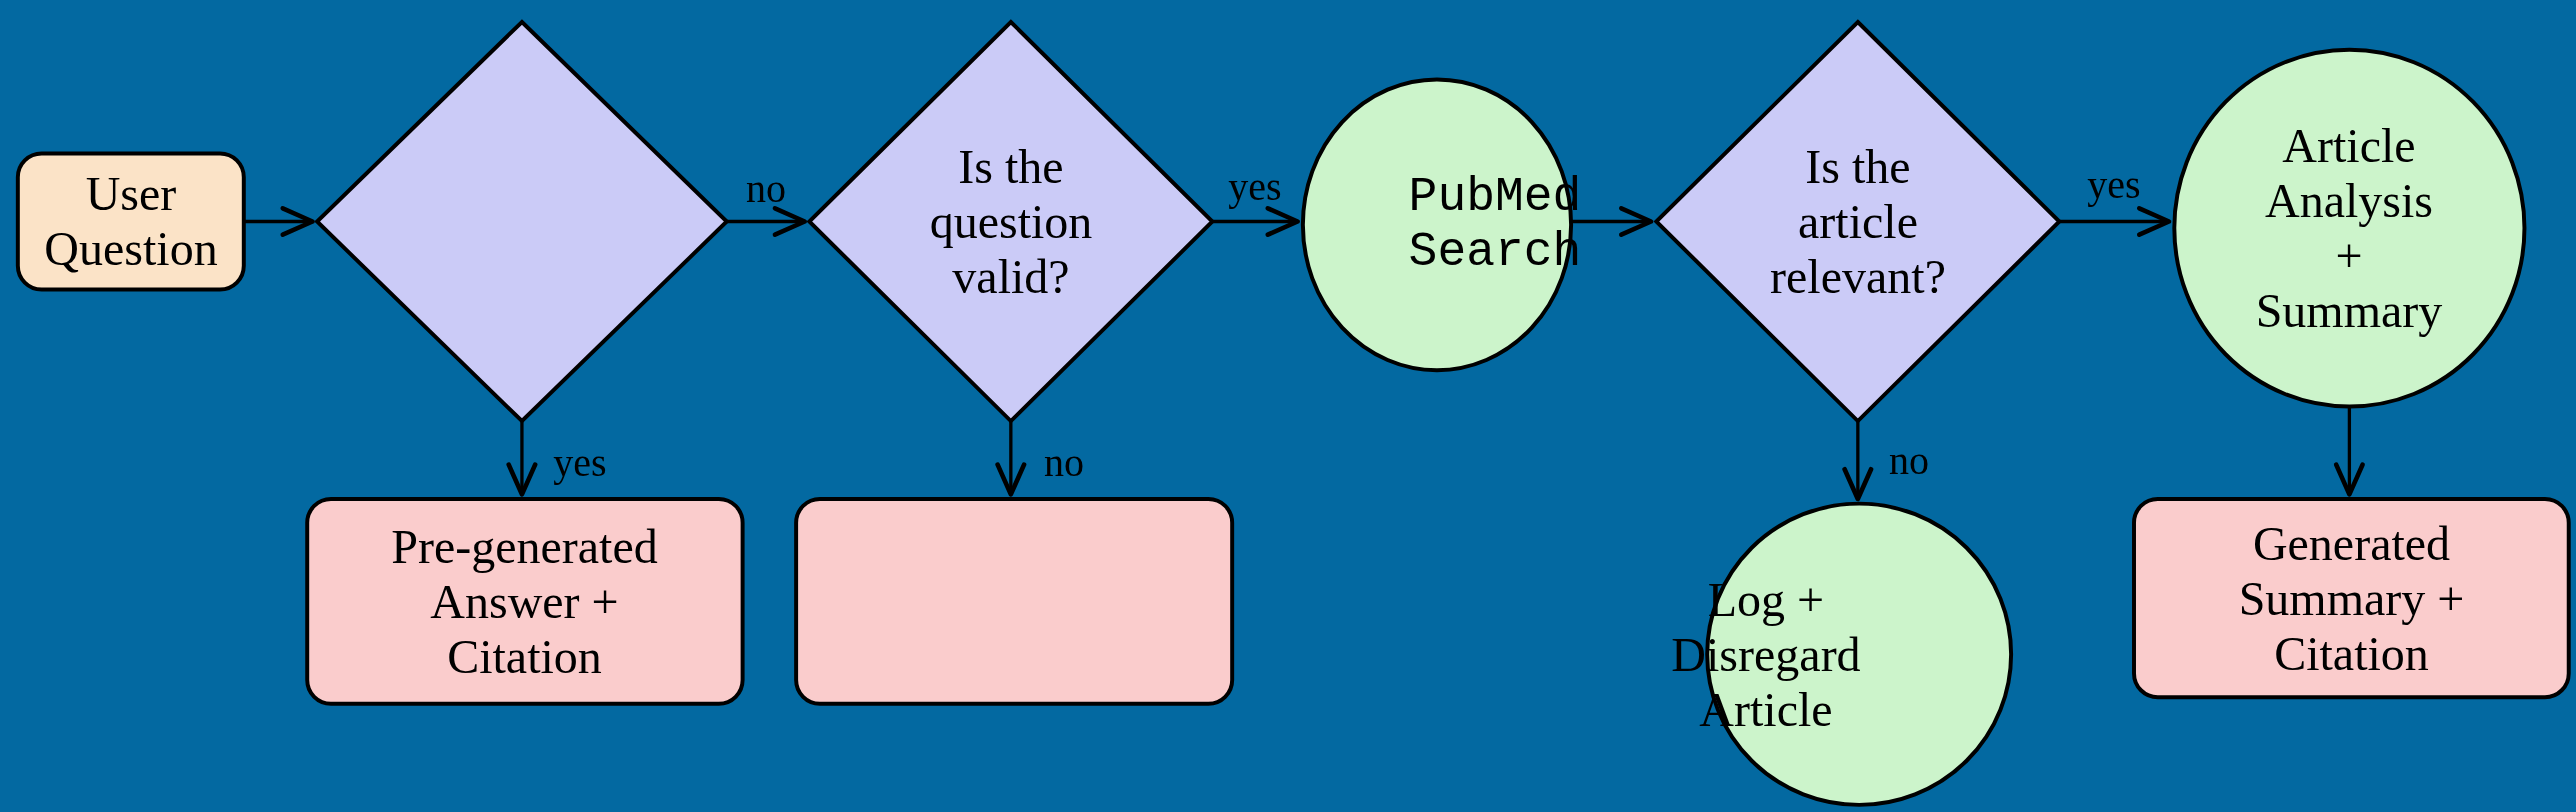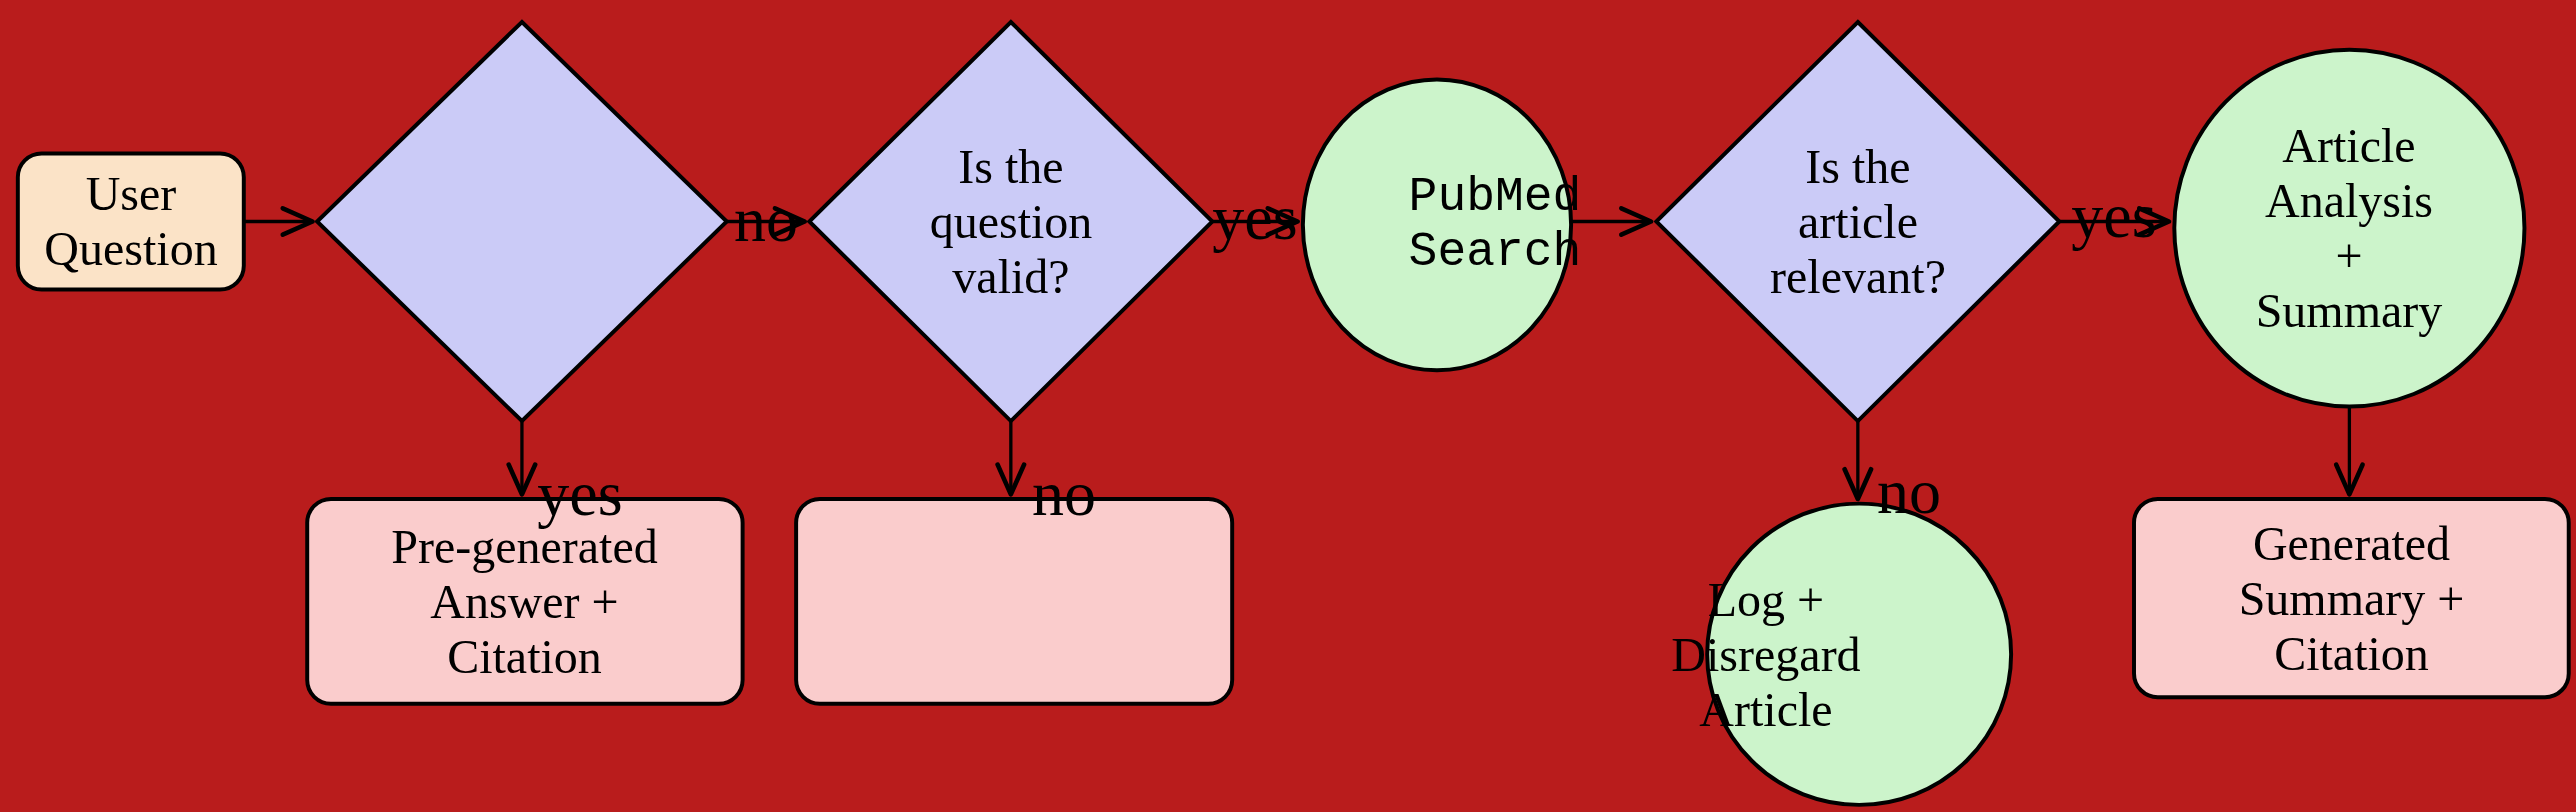--- a/index.html
+++ b/index.html
@@ -1,20 +1,20 @@
 <!DOCTYPE html>
 <html style="--start-fill: #FBE3C7; --decision-fill: #CBCBF7; --process-fill: #CCF4CB; --output-fill: #FACCCC; --line: #000000;font-size:10.6px"><head>
 <meta charset="utf-8">
 <style>
   html, body { margin: 0; padding: 0; background: #ffffff; }
   #canvas {
     position: relative;
     width: 2576px;
     height: 813px;
-    background: #b91c1c;
+    background: #0369a1;
     font-family: "Liberation Serif", "DejaVu Serif", serif;
     color: #000000;
     overflow: hidden;
   }
   #diagram-svg { position: absolute; left: 0; top: 0; }
   .edge {
     stroke: var(--line, #000);
     stroke-width: 5;
     fill: none;
   }
@@ -32,23 +32,22 @@
     white-space: pre-line;
     font-size: 48px;
     line-height: 55px;
   }
   .elabel {
     position: absolute;
     display: flex;
     align-items: center;
     justify-content: center;
     text-align: right;
-    font-size: 64px;
+    font-size: 40px;
     line-height: 55px;
-    margin-top: 31px;
   }
 </style>
 </head>
 <body>
 
 <div id="canvas">
 
   <svg id="diagram-svg" width="2576" height="813" viewBox="0 0 3899 1230">
     <defs>
       <marker id="arr" viewBox="0 0 12 10" markerWidth="12" markerHeight="10" refX="10.5" refY="5" orient="auto" markerUnits="strokeWidth">

